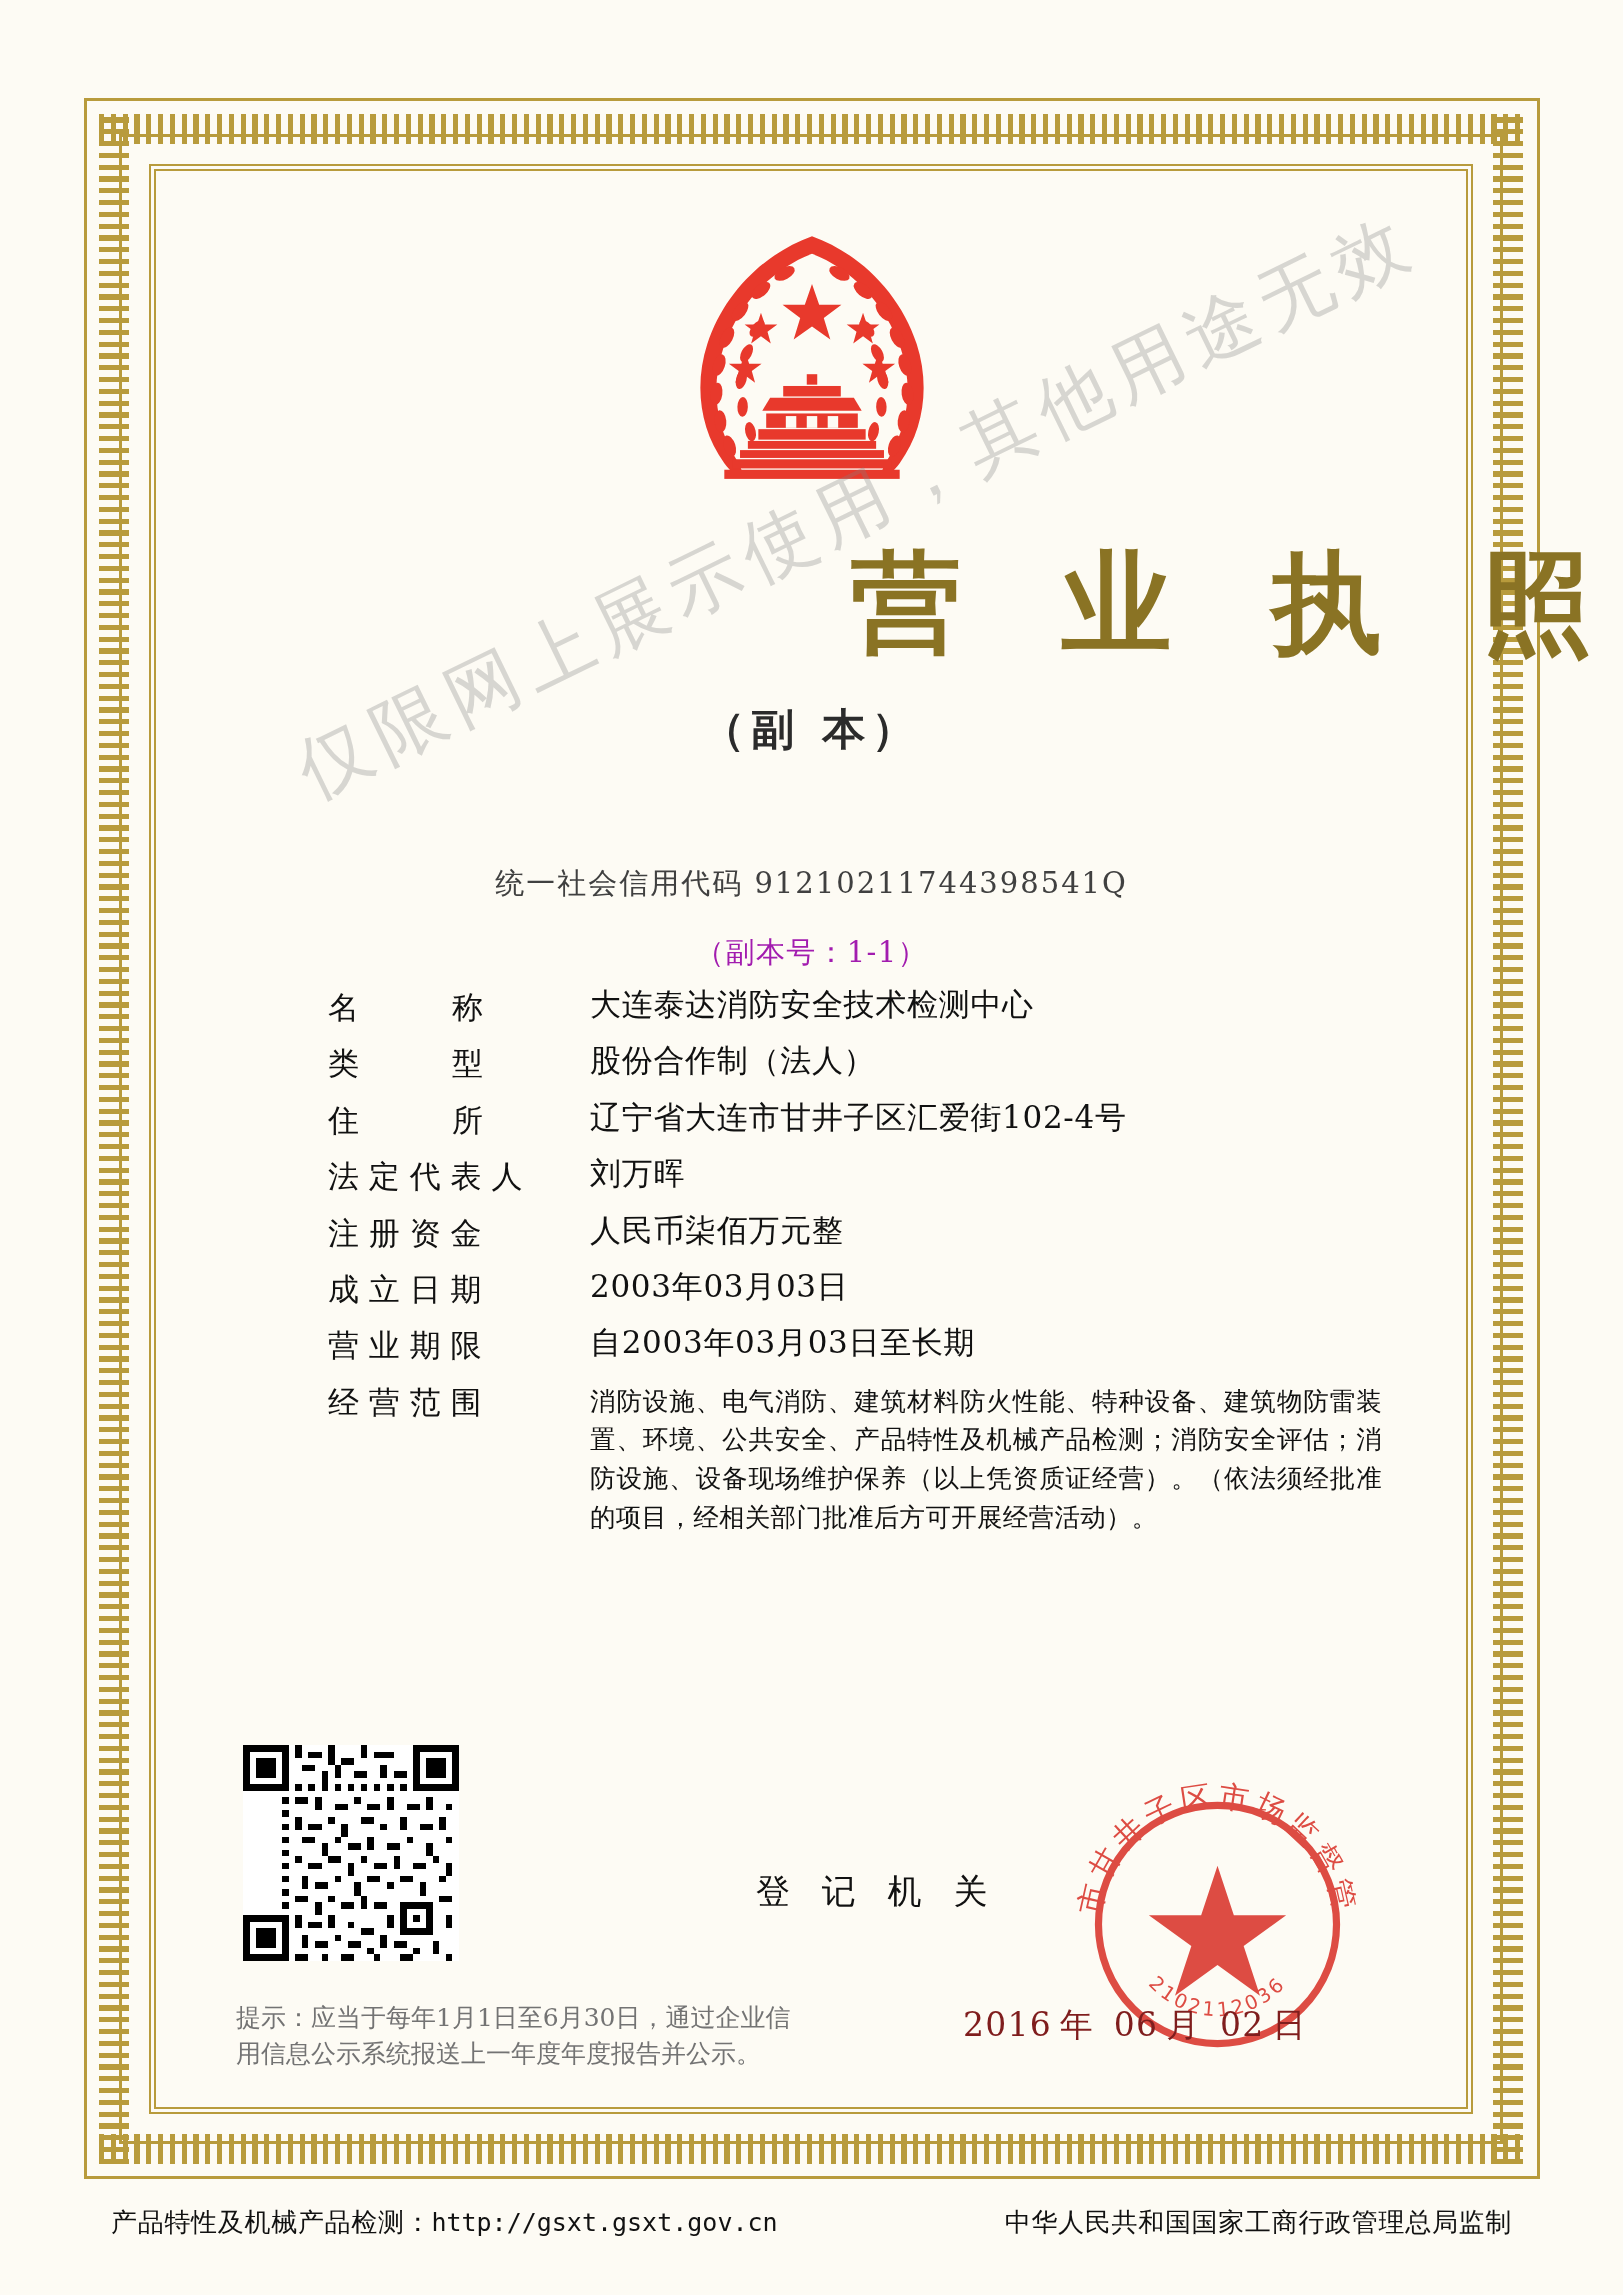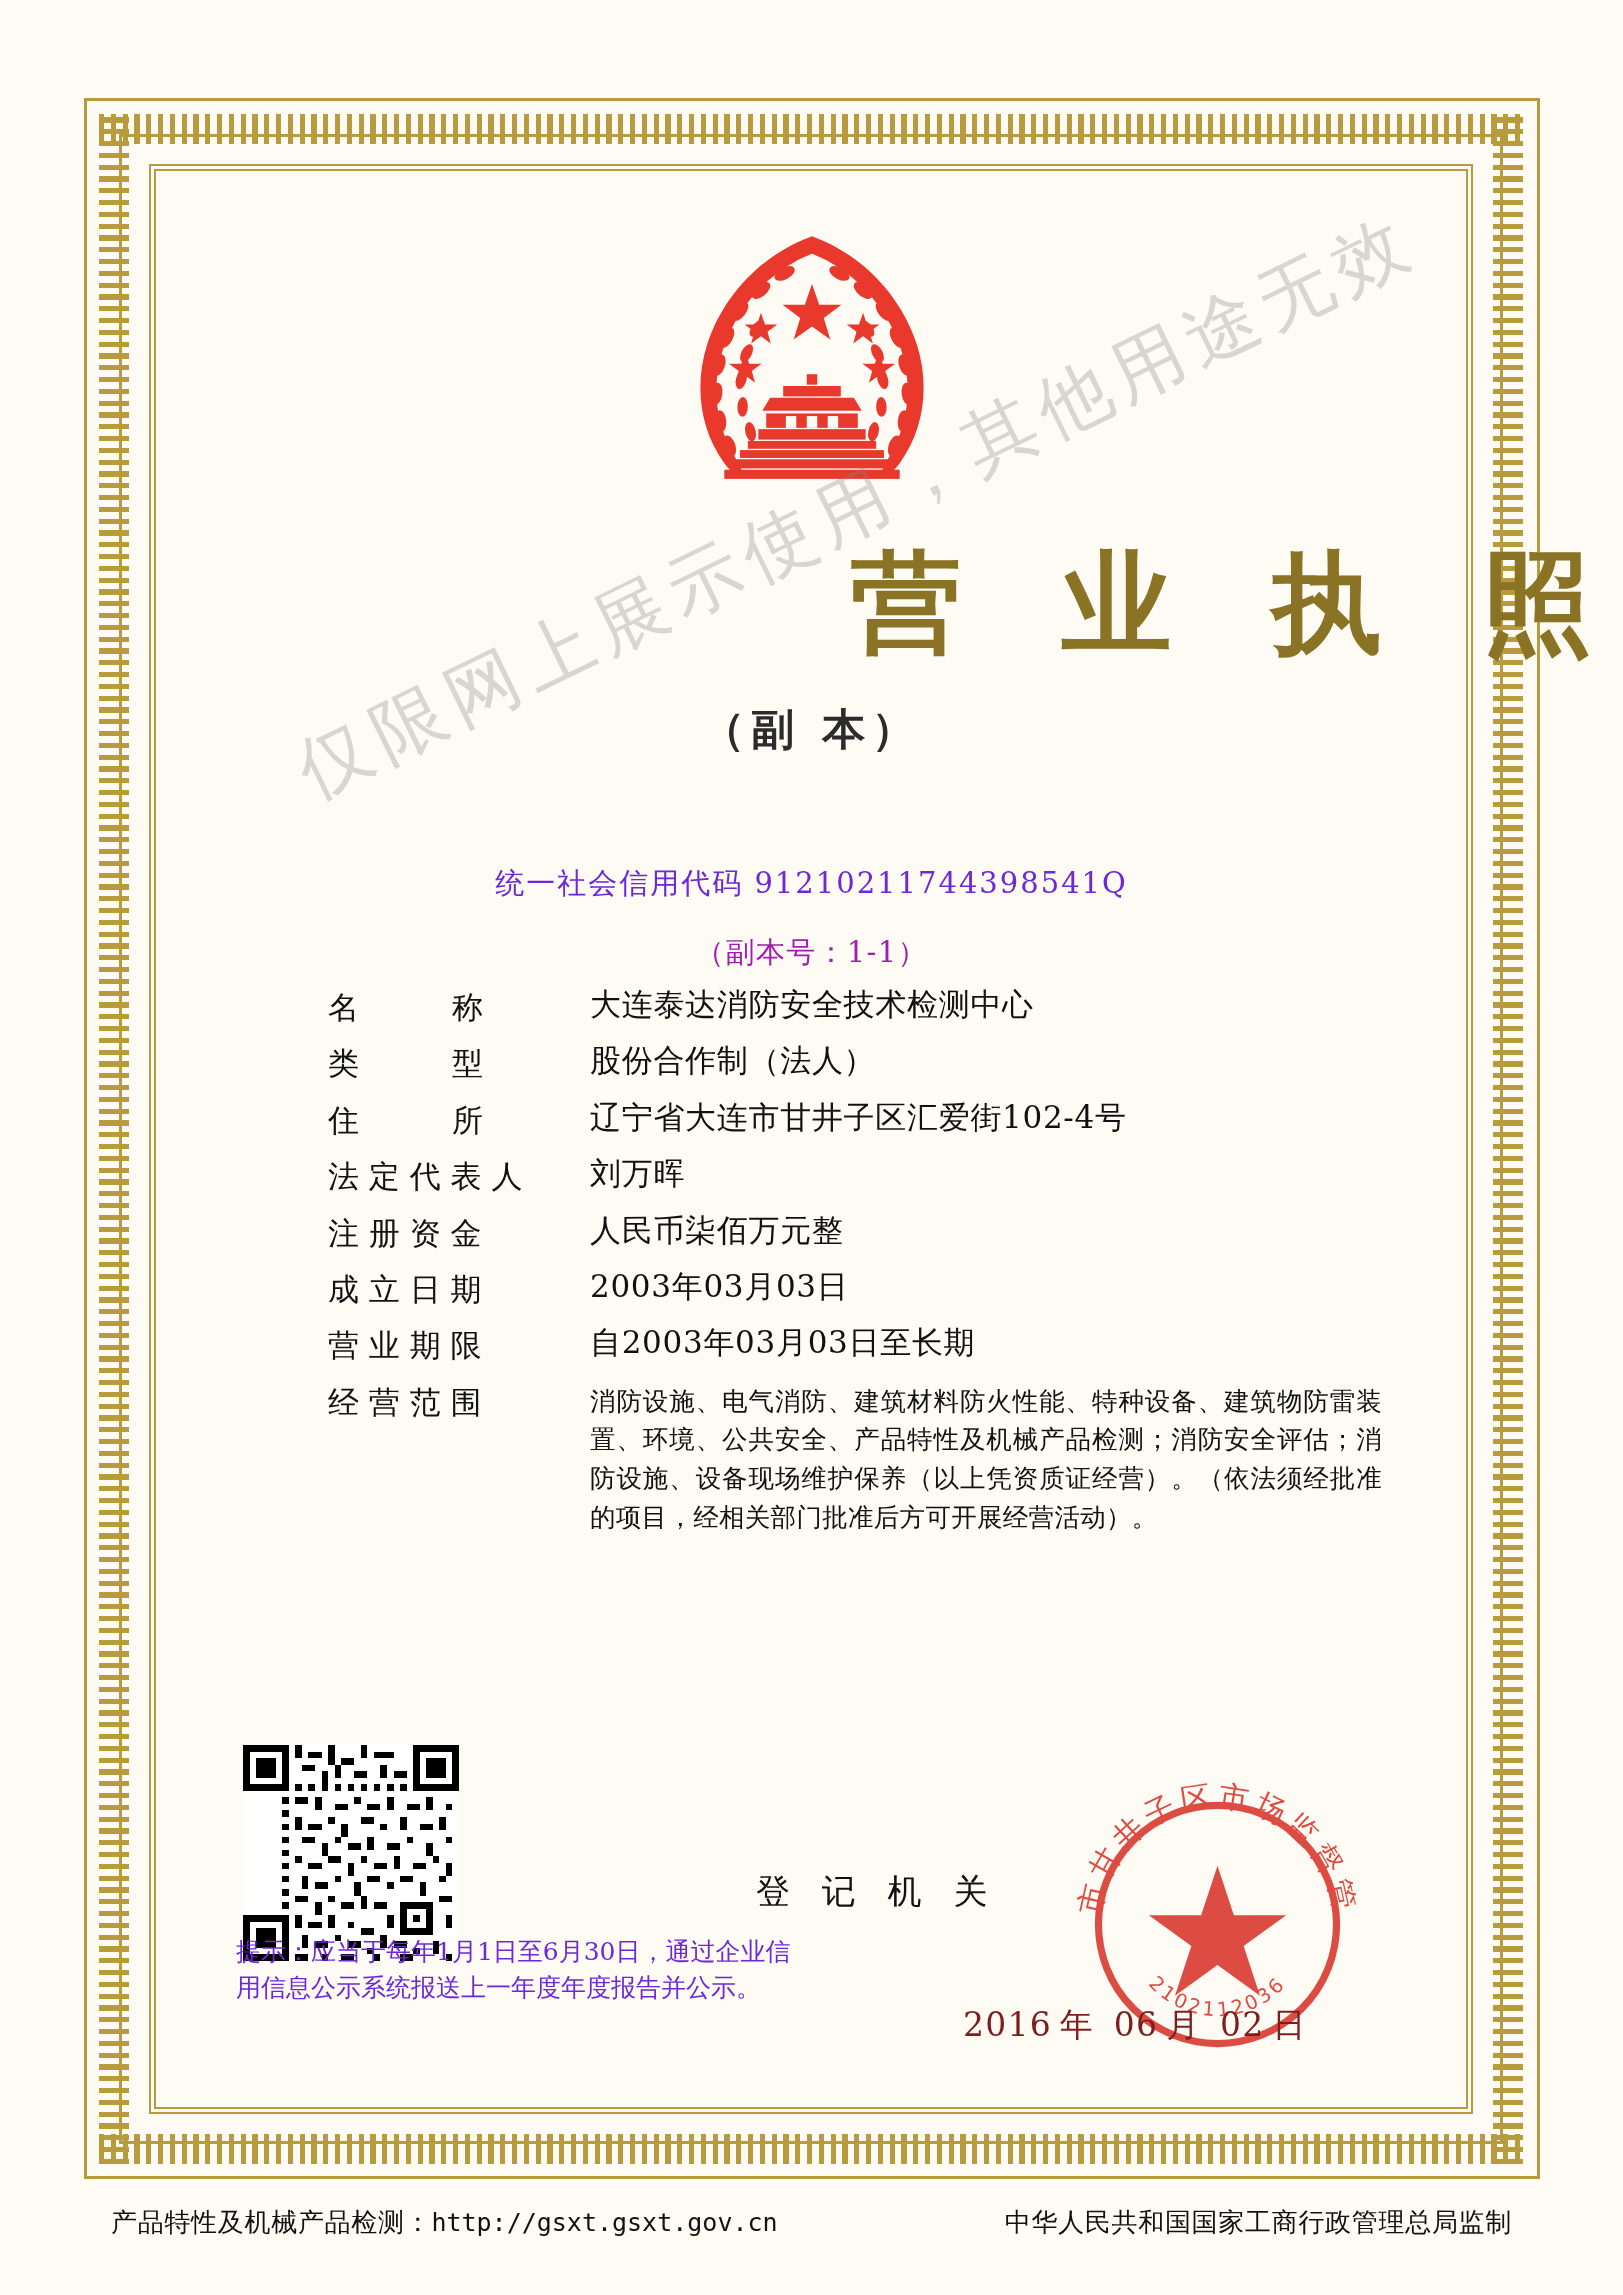--- a/index.html
+++ b/index.html
@@ -117,21 +117,21 @@
   
   .credit-code {
     position: absolute;
     left: 0;
     right: 0;
     top: 864px;
     text-align: center;
     font-family: "DejaVu Serif", "Liberation Serif", serif;
     font-size: 29px;
     letter-spacing: 2px;
-    color: #6d28d9;
+    color: #404040;
   }
   .copy-no {
     position: absolute;
     left: 0;
     right: 0;
     top: 933px;
     text-align: center;
     font-family: "DejaVu Serif", "Liberation Serif", serif;
     font-size: 29px;
     letter-spacing: 1.3px;
@@ -214,26 +214,26 @@
     font-size: 33px;
     color: #7f1d1d;
     letter-spacing: 1.3px;
   }
   .issue-date span { margin: 0 3.9px; }
 
   
   .note {
     position: absolute;
     left: 236px;
-    top: 1934px;
+    top: 2000px;
     width: 628px;
     font-family: "DejaVu Serif", "Liberation Serif", serif;
     font-size: 25px;
     line-height: 1.45;
-    color: #6d28d9;
+    color: #737373;
   }
 
   
   .footer-left {
     position: absolute;
     left: 111px;
     top: 2205px;
     font-family: "DejaVu Serif", "Liberation Serif", serif;
     font-size: 26px;
     color: #111;

